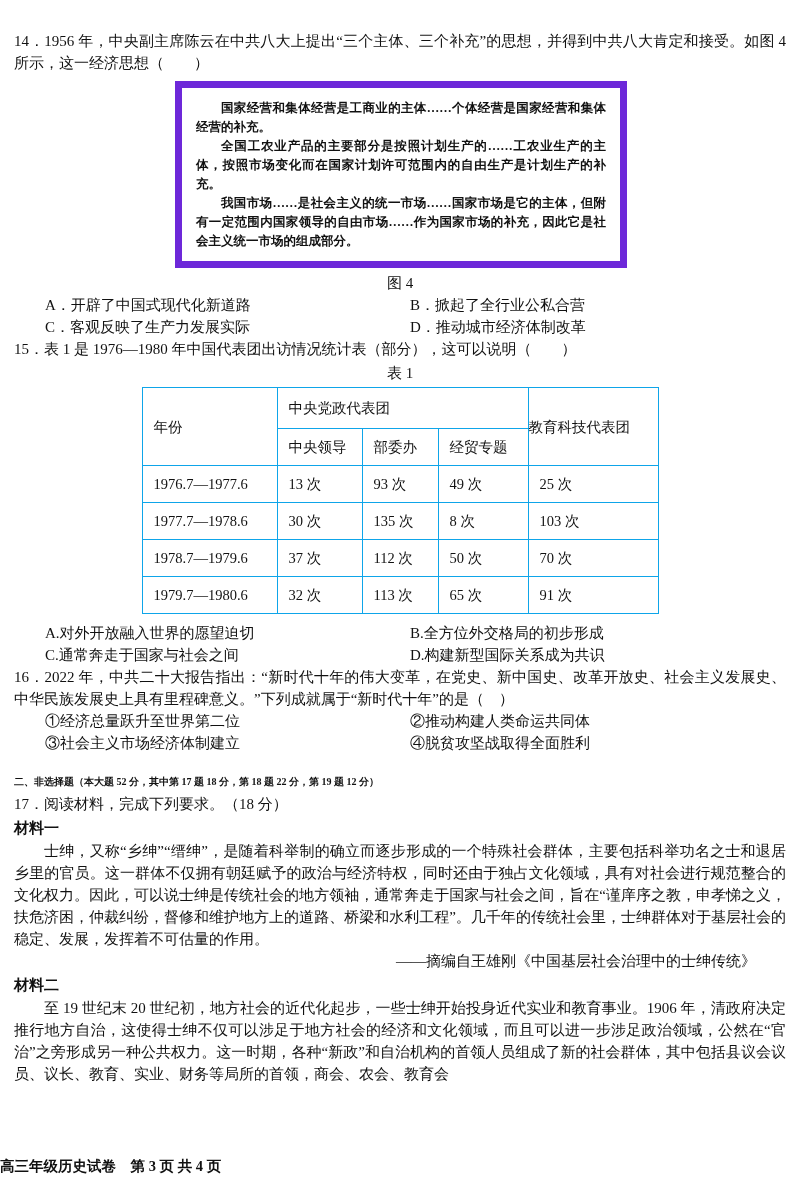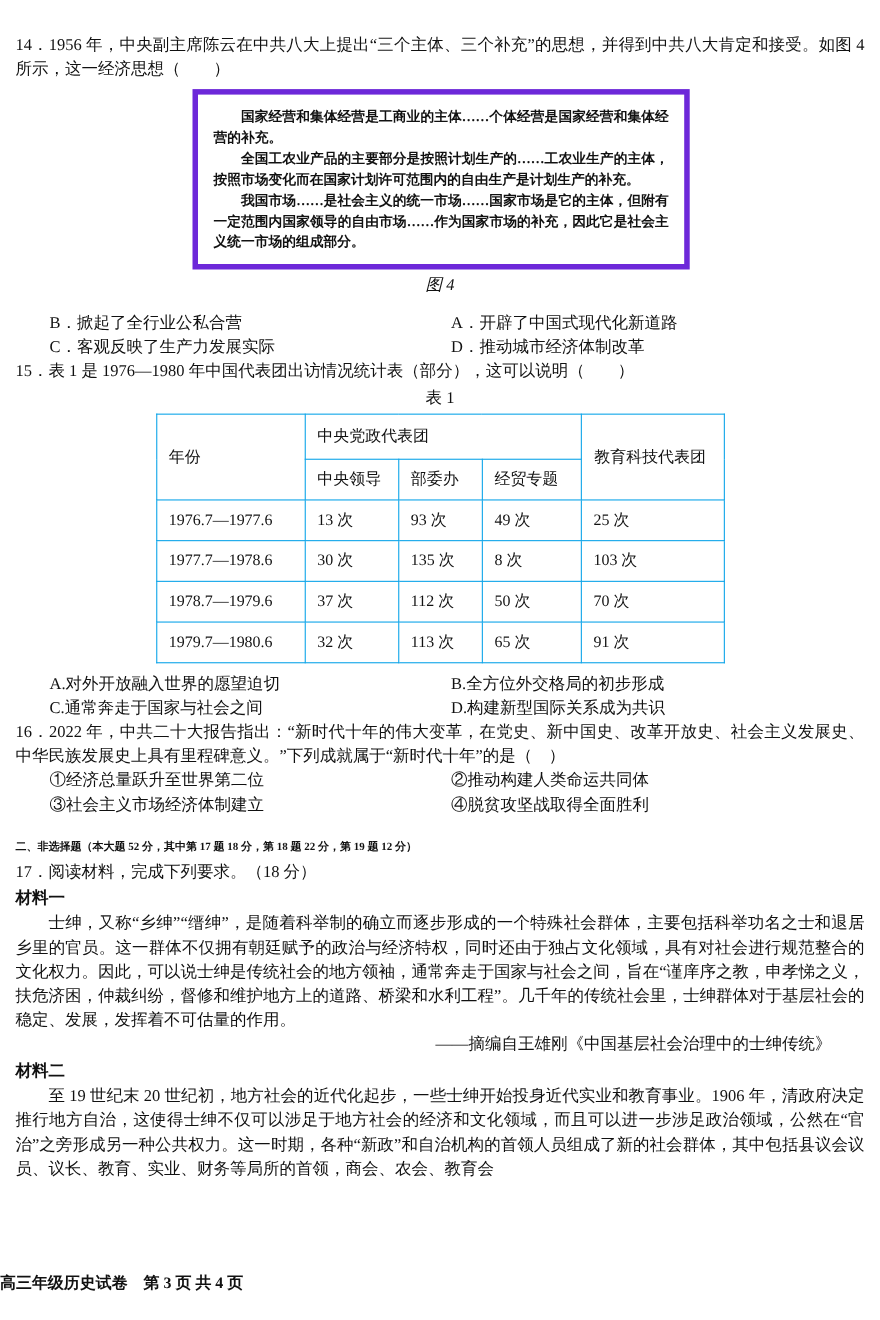--- a/index.html
+++ b/index.html
@@ -16,31 +16,31 @@
     background: #fff;
     padding: 30px 14px 0 14px;
     overflow: hidden;
   }
   p, .line { font-size: 15px; line-height: 22px; text-align: justify; }
 
   
   .figure-box {
     width: 452px;
     margin: 7px 0 4px 161px;
-    border: 5px solid #6d28d9;
+    border: 7px solid #6d28d9;
     padding: 11px 14px 10px 14px;
   }
   .figure-box p {
     font-size: 12.5px;
     line-height: 19px;
     font-weight: bold;
     text-indent: 2em;
     text-align: justify;
   }
-  .fig-caption { text-align: center; font-size: 15px; line-height: 22px; margin: 3px 0 12px 0; font-style: italic; }
+  .fig-caption { text-align: center; font-size: 15px; line-height: 22px; margin: 3px 0 0 0; }
 
   
   .opts2 {
     display: grid;
     grid-template-columns: 365px 1fr;
     padding-left: 31px;
   }
   .opts2 .opt { font-size: 15px; line-height: 22px; }
 
   
@@ -60,21 +60,21 @@
     table-layout: fixed;
   }
   table.t1 td {
     border: 1px solid #0ea5e9;
     font-size: 14.5px;
     line-height: 20px;
     padding: 8px 4px 8px 11px;
     vertical-align: middle;
     text-align: left;
   }
-  table.t1 td.center { text-align: center; padding-left: 0; }
+  table.t1 td.center { padding-left: 0; }
   table.t1 tr.hrow1 td { padding-top: 10px; padding-bottom: 10px; }
   .section-title { font-weight: bold; font-size: 10px; line-height: 23px; margin-top: 16px; }
 
   .material-label { font-weight: bold; font-size: 15px; line-height: 23px; margin-top: 2px; }
   .material-text { text-indent: 2em; }
   .source-line { text-align: right; padding-right: 30px; }
 
   .footer {
     position: absolute;
     left: 0;
@@ -94,22 +94,22 @@
     <p>14．1956 年，中央副主席陈云在中共八大上提出“三个主体、三个补充”的思想，并得到中共八大肯定和接受。如图 4 所示，这一经济思想（　　）</p>
 
     <div class="figure-box">
       <p>国家经营和集体经营是工商业的主体……个体经营是国家经营和集体经营的补充。</p>
       <p>全国工农业产品的主要部分是按照计划生产的……工农业生产的主体，按照市场变化而在国家计划许可范围内的自由生产是计划生产的补充。</p>
       <p>我国市场……是社会主义的统一市场……国家市场是它的主体，但附有一定范围内国家领导的自由市场……作为国家市场的补充，因此它是社会主义统一市场的组成部分。</p>
     </div>
     <div class="fig-caption">图 4</div>
 
     <div class="opts2">
+      <span class="opt">A．开辟了中国式现代化新道路</span>
       <span class="opt">B．掀起了全行业公私合营</span>
-      <span class="opt">A．开辟了中国式现代化新道路</span>
       <span class="opt">C．客观反映了生产力发展实际</span>
       <span class="opt">D．推动城市经济体制改革</span>
     </div>
   </div>
 
   <div>
     <p>15．表 1 是 1976—1980 年中国代表团出访情况统计表（部分），这可以说明（　　）</p>
     <div class="tbl-caption">表 1</div>
 
     <table class="t1">

